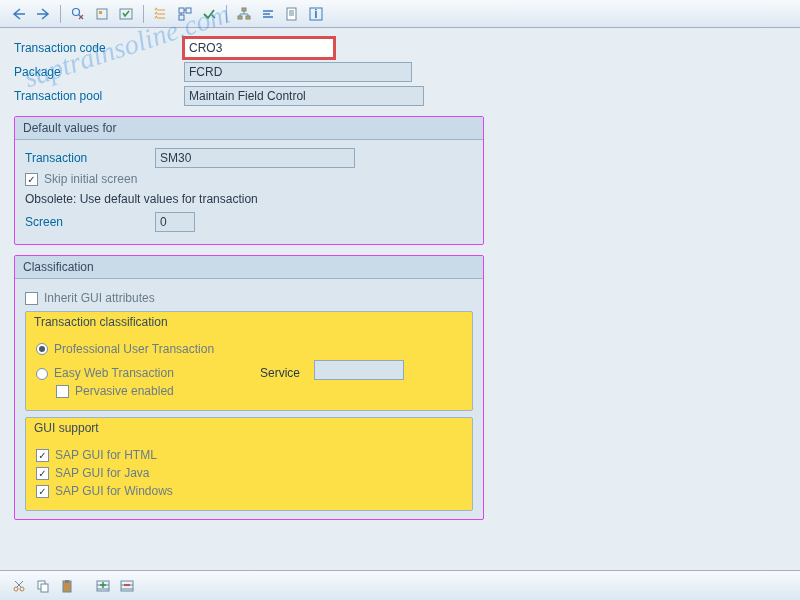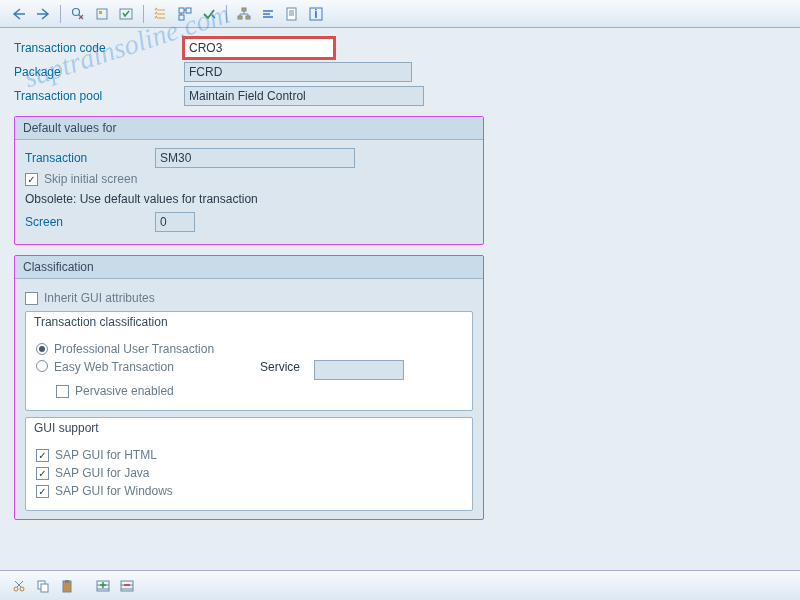--- a/index.html
+++ b/index.html
@@ -9,21 +9,21 @@
   .tb-sep { width: 1px; height: 18px; background: #aac; margin: 0 4px; }
   .content { padding: 10px 14px; background: #e6edf3; height: calc(100% - 58px); overflow: auto; }
   .field-row { display: flex; align-items: center; margin-bottom: 4px; }
   .field-label { width: 170px; color: #0369a1; }
   .field-input { height: 20px; border: 1px solid #8fa9bf; background: #fff; padding: 0 4px; color: #2a3a4a; }
   .field-input.ro { background: #d6e3ec; }
   .field-input.focus { outline: 3px solid #d94f4f; outline-offset: -1px; }
   .groupbox { border: 1px solid #d946ef; margin-top: 10px; background: #dbe6ef; border-radius: 2px; }
   .groupbox-title { padding: 4px 8px; color: #364b5f; background: #c9dbe9; border-bottom: 1px solid #9db5c8; }
   .groupbox-body { padding: 8px 10px; }
-  .inner-group { border: 1px solid #9db5c8; margin-top: 6px; background: #ffffff; border-radius: 2px; }
+  .inner-group { border: 1px solid #9db5c8; margin-top: 6px; background: #fde047; border-radius: 2px; }
   .inner-group-title { padding: 3px 8px; color: #364b5f; }
   .inner-group-body { padding: 6px 10px 8px 10px; }
   .chk-row { display: flex; align-items: center; gap: 6px; margin: 4px 0; color: #6a7c8c; }
   .chk { width: 13px; height: 13px; border: 1px solid #7a91a5; background: #fff; display: inline-flex; align-items: center; justify-content: center; font-size: 10px; color: #2a3a4a; }
   .radio { width: 12px; height: 12px; border: 1px solid #7a91a5; border-radius: 50%; background: #fff; display: inline-flex; align-items: center; justify-content: center; }
   .radio.sel::after { content:""; width: 6px; height: 6px; background: #4a5a6a; border-radius: 50%; }
   .static-text { color: #2a3a4a; margin: 6px 0; }
   .bottom-toolbar { position: absolute; bottom: 0; left: 0; right: 0; height: 30px; background: linear-gradient(#f7fafd,#dce8f2); border-top: 1px solid #aac; padding: 3px 8px; display: flex; align-items: center; gap: 2px; }
   .watermark { position: absolute; top: 30px; left: 20px; font-size: 28px; font-style: italic; color: #3a8de0; opacity: 0.35; transform: rotate(-18deg); pointer-events: none; font-family: "Comic Sans MS", cursive; }
   svg { display: block; }
@@ -152,21 +152,21 @@
         <span>Inherit GUI attributes</span>
       </div>
 
       <div class="inner-group">
         <div class="inner-group-title">Transaction classification</div>
         <div class="inner-group-body">
           <div class="chk-row">
             <span class="radio sel"></span>
             <span>Professional User Transaction</span>
           </div>
-          <div class="chk-row" style="align-items:flex-start">
+          <div class="chk-row" style="align-items:flex-end">
             <span class="radio"></span>
             <span style="width:200px">Easy Web Transaction</span>
             <span style="color:#2a3a4a;margin-right:8px">Service</span>
             <input class="field-input ro" style="width: 90px;" readonly="" value="">
           </div>
           <div class="chk-row" style="margin-left:20px">
             <span class="chk"></span>
             <span>Pervasive enabled</span>
           </div>
         </div>

